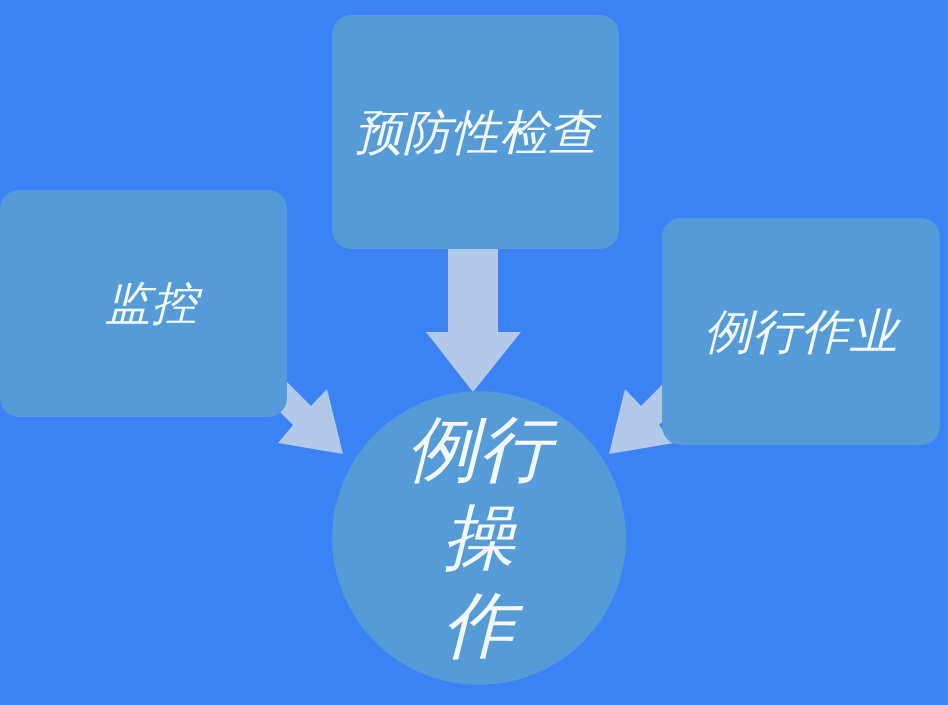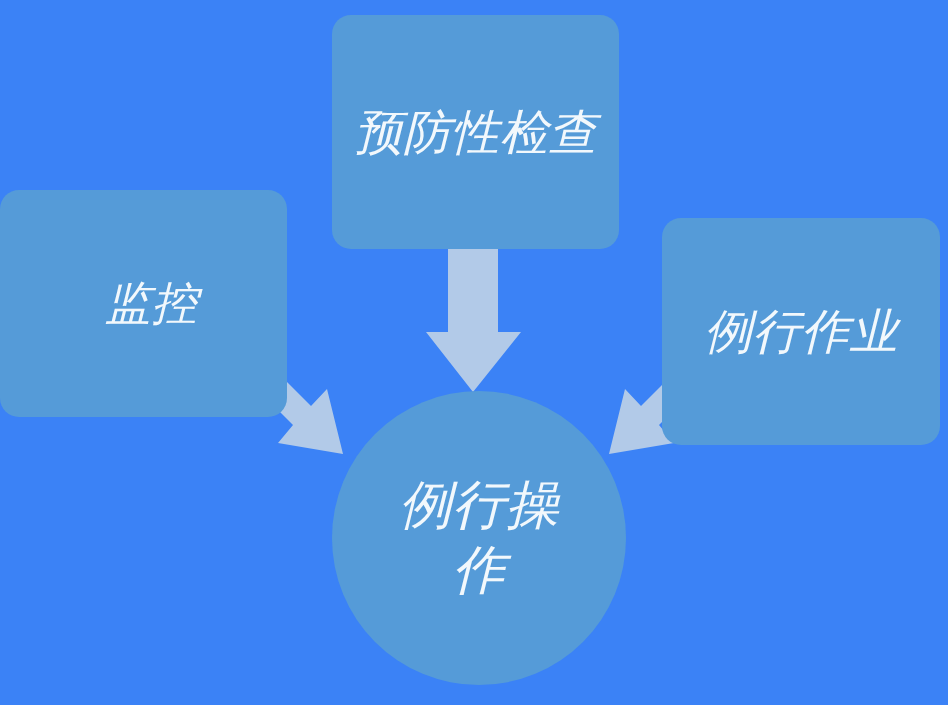--- a/index.html
+++ b/index.html
@@ -65,21 +65,21 @@
 
   #node-routine-tasks {
     left: 662px; top: 198px; width: 278px; height: 227px; margin-top: 20px;
   }
   #node-routine-tasks .node-label { font-size: 48px; }
 
   #node-routine-operations {
     left: 332px; top: 391px; width: 294px; height: 294px;
   }
   #node-routine-operations .node-label {
-    font-size: 53px;
+    font-size: 72px;
     line-height: 1.22;
     max-width: 195px;
   }
 </style>
 </head>
 <body>
 
 <div id="canvas" style="background: #3b82f6; font-style: italic;">
 
   <svg class="arrow-layer" viewBox="0 0 948 705" width="948" height="705" xmlns="http://www.w3.org/2000/svg">

